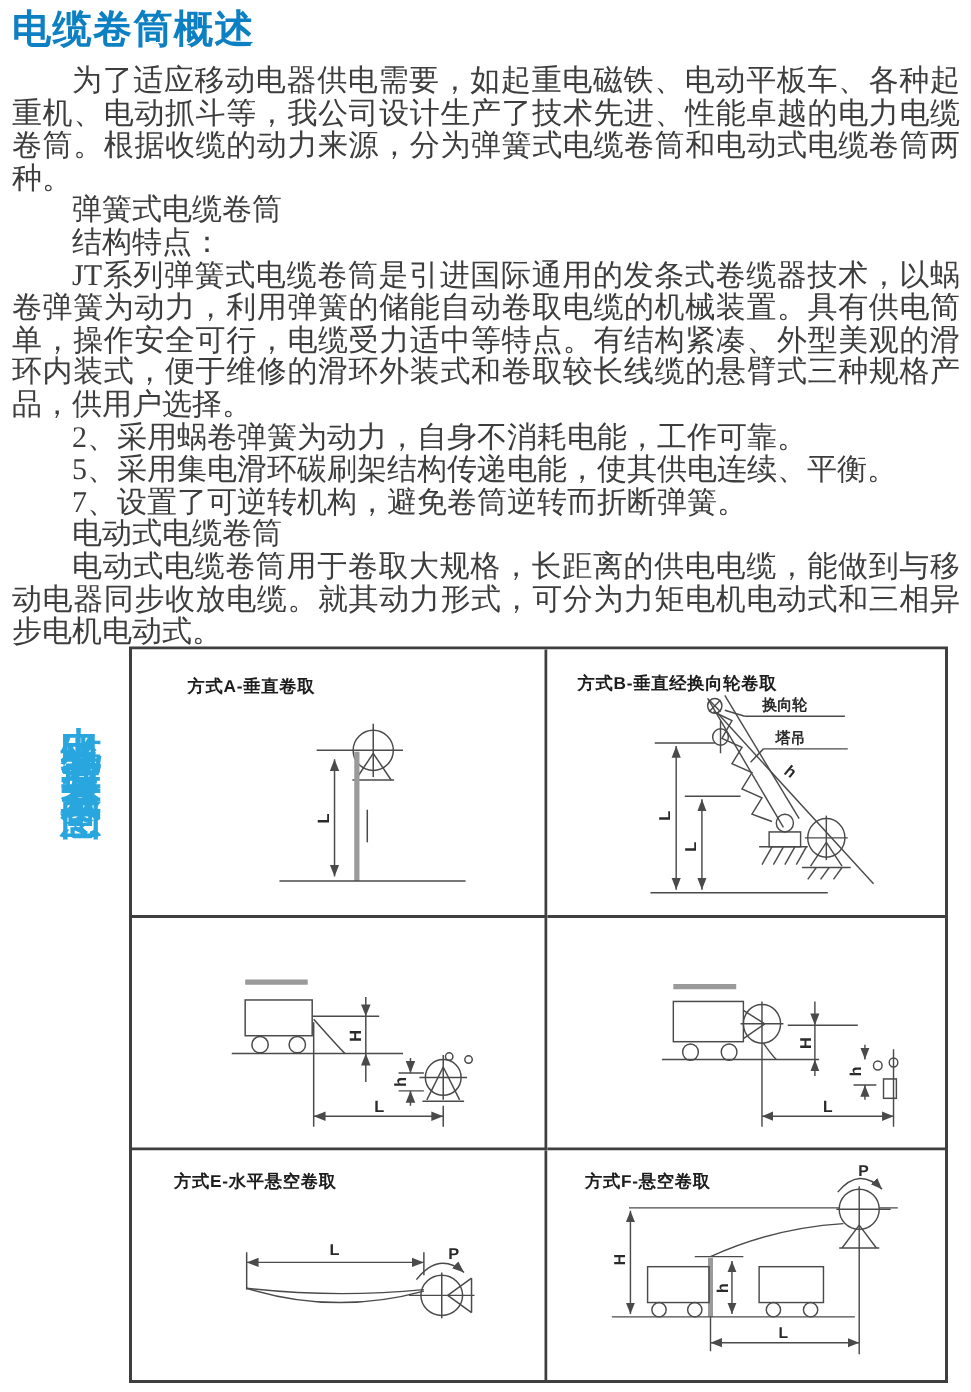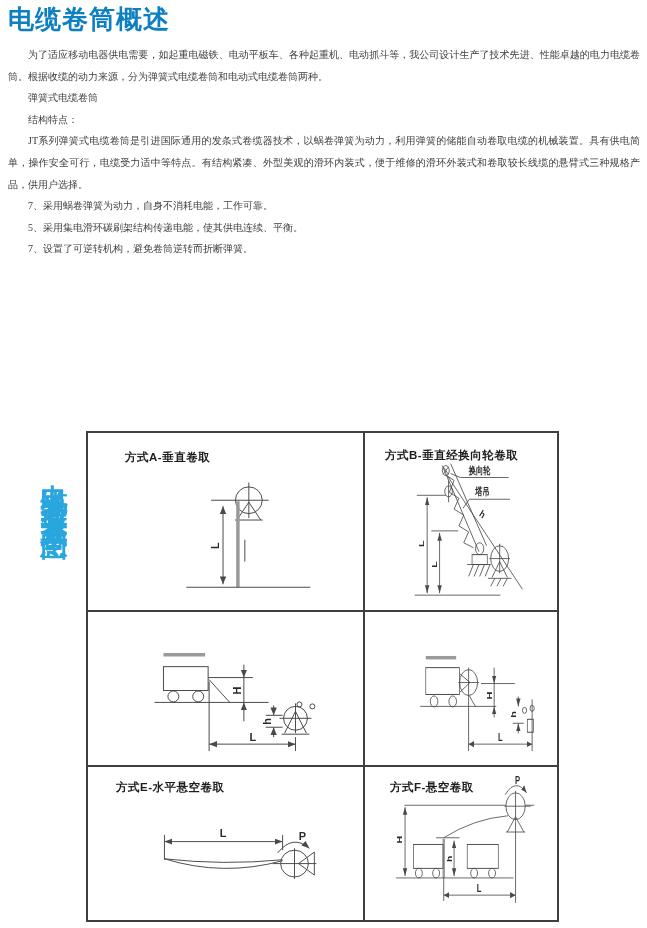--- a/index.html
+++ b/index.html
@@ -1,26 +1,26 @@
 <!DOCTYPE html>
 <html><head>
 <meta charset="utf-8">
 <style>
   html,body{margin:0;padding:0;}
   body{width:647px;height:928px;position:relative;overflow:hidden;background:#ffffff;
        font-family:"Liberation Sans",sans-serif;}
   .content{position:absolute;left:8px;right:7px;top:2px;}
   h1.page-title{margin:0 0 7px 0;font-size:26px;font-weight:bold;color:#0d7fc3;
        letter-spacing:1px;font-family:"Liberation Sans",sans-serif;}
-  .body-text p{margin:0;font-size:10px;line-height:21.6px;color:#3d3d3d;
+  .body-text p{margin:0;font-size:20px;line-height:21.6px;color:#3d3d3d;
        text-indent:2em;text-align:justify;font-family:"Liberation Serif",serif;}
   .side-label{position:absolute;left:40px;top:463px;writing-mode:vertical-rl;
        font-size:27px;font-weight:bold;color:#2aa6df;letter-spacing:5px;line-height:1;
        font-family:"Liberation Sans",sans-serif;}
-  .grid{position:absolute;left:86px;top:431px;width:473px;height:491px;
+  .grid{position:absolute;left:86px;top:431px;width:546px;height:491px;
        border:2px solid #3f3f3f;box-sizing:border-box;display:grid;
        grid-template-columns:277px 1fr;grid-template-rows:179px 155px auto;}
   .panel{position:relative;box-sizing:border-box;background:#fff;}
   .br{border-right:2px solid #3f3f3f;}
   .bb{border-bottom:2px solid #3f3f3f;}
   .ptitle{position:absolute;font-size:11.5px;font-weight:bold;color:#1d1d1d;
        letter-spacing:0.5px;white-space:nowrap;z-index:2;}
   .draw{position:absolute;left:0;top:0;width:100%;height:100%;}
   .draw line,.draw path,.draw circle,.draw rect,.draw polyline,.draw polygon
        {stroke:#4a4a4a;fill:none;stroke-width:1;}
@@ -33,23 +33,25 @@
 </head>
 <body>
 
 <div class="content">
   <h1 class="page-title">电缆卷筒概述</h1>
   <div class="body-text" id="paragraphs">
       <p>为了适应移动电器供电需要，如起重电磁铁、电动平板车、各种起重机、电动抓斗等，我公司设计生产了技术先进、性能卓越的电力电缆卷筒。根据收缆的动力来源，分为弹簧式电缆卷筒和电动式电缆卷筒两种。</p>
       <p>弹簧式电缆卷筒</p>
       <p>结构特点：</p>
       <p>JT系列弹簧式电缆卷筒是引进国际通用的发条式卷缆器技术，以蜗卷弹簧为动力，利用弹簧的储能自动卷取电缆的机械装置。具有供电简单，操作安全可行，电缆受力适中等特点。有结构紧凑、外型美观的滑环内装式，便于维修的滑环外装式和卷取较长线缆的悬臂式三种规格产品，供用户选择。</p>
-      <p>7、采用蜗卷弹簧为动力，自身不消耗电能，工作可靠。</p>
+      <p>2、采用蜗卷弹簧为动力，自身不消耗电能，工作可靠。</p>
       <p>5、采用集电滑环碳刷架结构传递电能，使其供电连续、平衡。</p>
       <p>7、设置了可逆转机构，避免卷筒逆转而折断弹簧。</p>
+      <p>电动式电缆卷筒</p>
+      <p>电动式电缆卷筒用于卷取大规格，长距离的供电电缆，能做到与移动电器同步收放电缆。就其动力形式，可分为力矩电机电动式和三相异步电机电动式。</p>
     </div>
 </div>
 
 <div class="side-label">电缆卷筒安装方式示意图</div>
 
 <div class="grid">
 
   <div class="panel br bb">
     <div class="ptitle" style="left:37px;top:17px">方式A-垂直卷取</div>
     <svg class="draw" viewBox="0 0 277 179" preserveAspectRatio="none">

